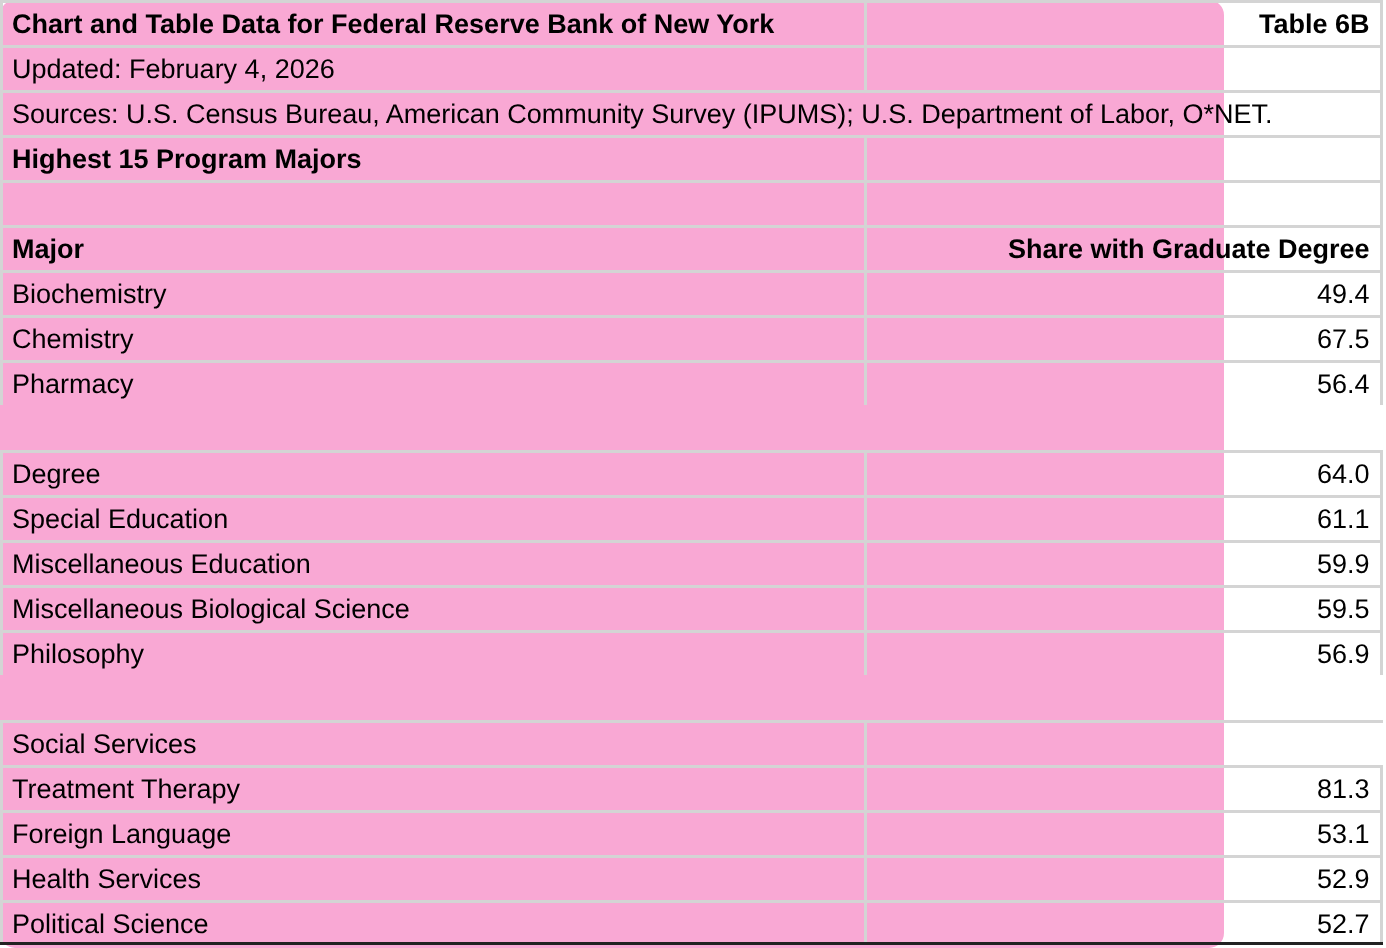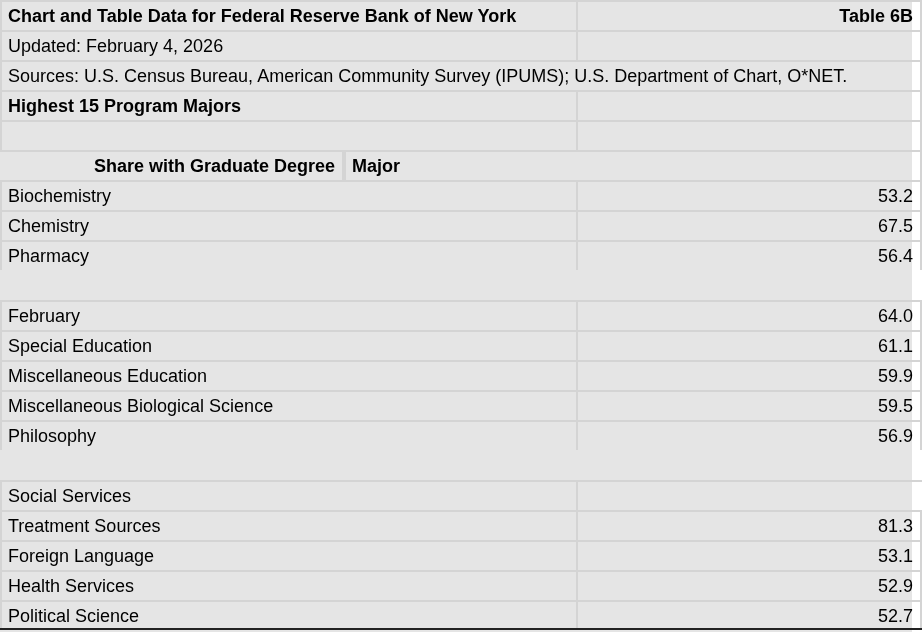--- a/index.html
+++ b/index.html
@@ -1,18 +1,18 @@
 <!DOCTYPE html>
 <html><head>
 <meta charset="utf-8">
 <style>
   html, body { margin: 0; padding: 0; background: #ffffff; }
   body { width: 924px; height: 632px; overflow: hidden; position: relative;
          font-family: "Liberation Sans", "DejaVu Sans", sans-serif; color: #000; }
-  .sheet { position: absolute; left: 0; top: 0; width: 912px; height: 632px; background:#e5e5e5; }
+  .sheet { position: absolute; left: 0; top: 0; width: 816px; height: 632px; background:#f9a8d4;border-radius:10px; }
   .row { position: absolute; left: 0; width: 922px; height: 30px; box-sizing: border-box;
          border-top: 2px solid #d4d4d4; display: flex; }
   .cell { box-sizing: border-box; height: 100%; display: flex; align-items: center;
           font-size: 18px; line-height: 1; white-space: nowrap; overflow: visible; }
   .c1 { width: 578px; padding-left: 6px; border-left: 2px solid #d4d4d4; border-right: 2px solid #d4d4d4; }
   .c2 { width: 344px; padding-right: 7px; justify-content: flex-end; border-right: 2px solid #d4d4d4; }
   .span { width: 922px; padding-left: 6px; border-left: 2px solid #d4d4d4; border-right: 2px solid #d4d4d4; }
   .bold { font-weight: bold; }
   .bottom-line { position:absolute; left:0; top:628px; width:922px; height:2px; background:#222; }
 </style>
@@ -25,52 +25,52 @@
     <div class="cell c1 bold">Chart and Table Data for Federal Reserve Bank of New York</div>
     <div class="cell c2 bold">Table 6B</div>
   </div>
 
   <div class="row" style="top:30px">
     <div class="cell c1">Updated: February 4, 2026</div>
     <div class="cell c2"></div>
   </div>
 
   <div class="row" style="top:60px">
-    <div class="cell span">Sources: U.S. Census Bureau, American Community Survey (IPUMS); U.S. Department of Chart, O*NET.</div>
+    <div class="cell span">Sources: U.S. Census Bureau, American Community Survey (IPUMS); U.S. Department of Labor, O*NET.</div>
   </div>
 
   <div class="row" style="top:90px">
     <div class="cell c1 bold">Highest 15 Program Majors</div>
     <div class="cell c2"></div>
   </div>
 
   <div class="row" style="top:120px">
     <div class="cell c1"></div>
     <div class="cell c2"></div>
   </div>
 
   <div class="row" style="top:150px">
+    <div class="cell c1 bold">Major</div>
     <div class="cell c2 bold">Share with Graduate Degree</div>
-    <div class="cell c1 bold">Major</div>
   </div>
 
   <div class="row" style="top:180px">
     <div class="cell c1">Biochemistry</div>
-    <div class="cell c2">53.2</div>
+    <div class="cell c2">49.4</div>
   </div>
   <div class="row" style="top:210px">
     <div class="cell c1">Chemistry</div>
     <div class="cell c2">67.5</div>
   </div>
   <div class="row" style="top:240px">
     <div class="cell c1">Pharmacy</div>
     <div class="cell c2">56.4</div>
   </div>
   <div class="row" style="top:300px">
-    <div class="cell c1">February</div>
+    <div class="cell c1">Degree</div>
     <div class="cell c2">64.0</div>
   </div>
   <div class="row" style="top:330px">
     <div class="cell c1">Special Education</div>
     <div class="cell c2">61.1</div>
   </div>
   <div class="row" style="top:360px">
     <div class="cell c1">Miscellaneous Education</div>
     <div class="cell c2">59.9</div>
   </div>
@@ -79,21 +79,21 @@
     <div class="cell c2">59.5</div>
   </div>
   <div class="row" style="top:420px">
     <div class="cell c1">Philosophy</div>
     <div class="cell c2">56.9</div>
   </div>
   <div class="row" style="top:480px">
     <div class="cell c1">Social Services</div>
   </div>
   <div class="row" style="top:510px">
-    <div class="cell c1">Treatment Sources</div>
+    <div class="cell c1">Treatment Therapy</div>
     <div class="cell c2">81.3</div>
   </div>
   <div class="row" style="top:540px">
     <div class="cell c1">Foreign Language</div>
     <div class="cell c2">53.1</div>
   </div>
   <div class="row" style="top:570px">
     <div class="cell c1">Health Services</div>
     <div class="cell c2">52.9</div>
   </div>

